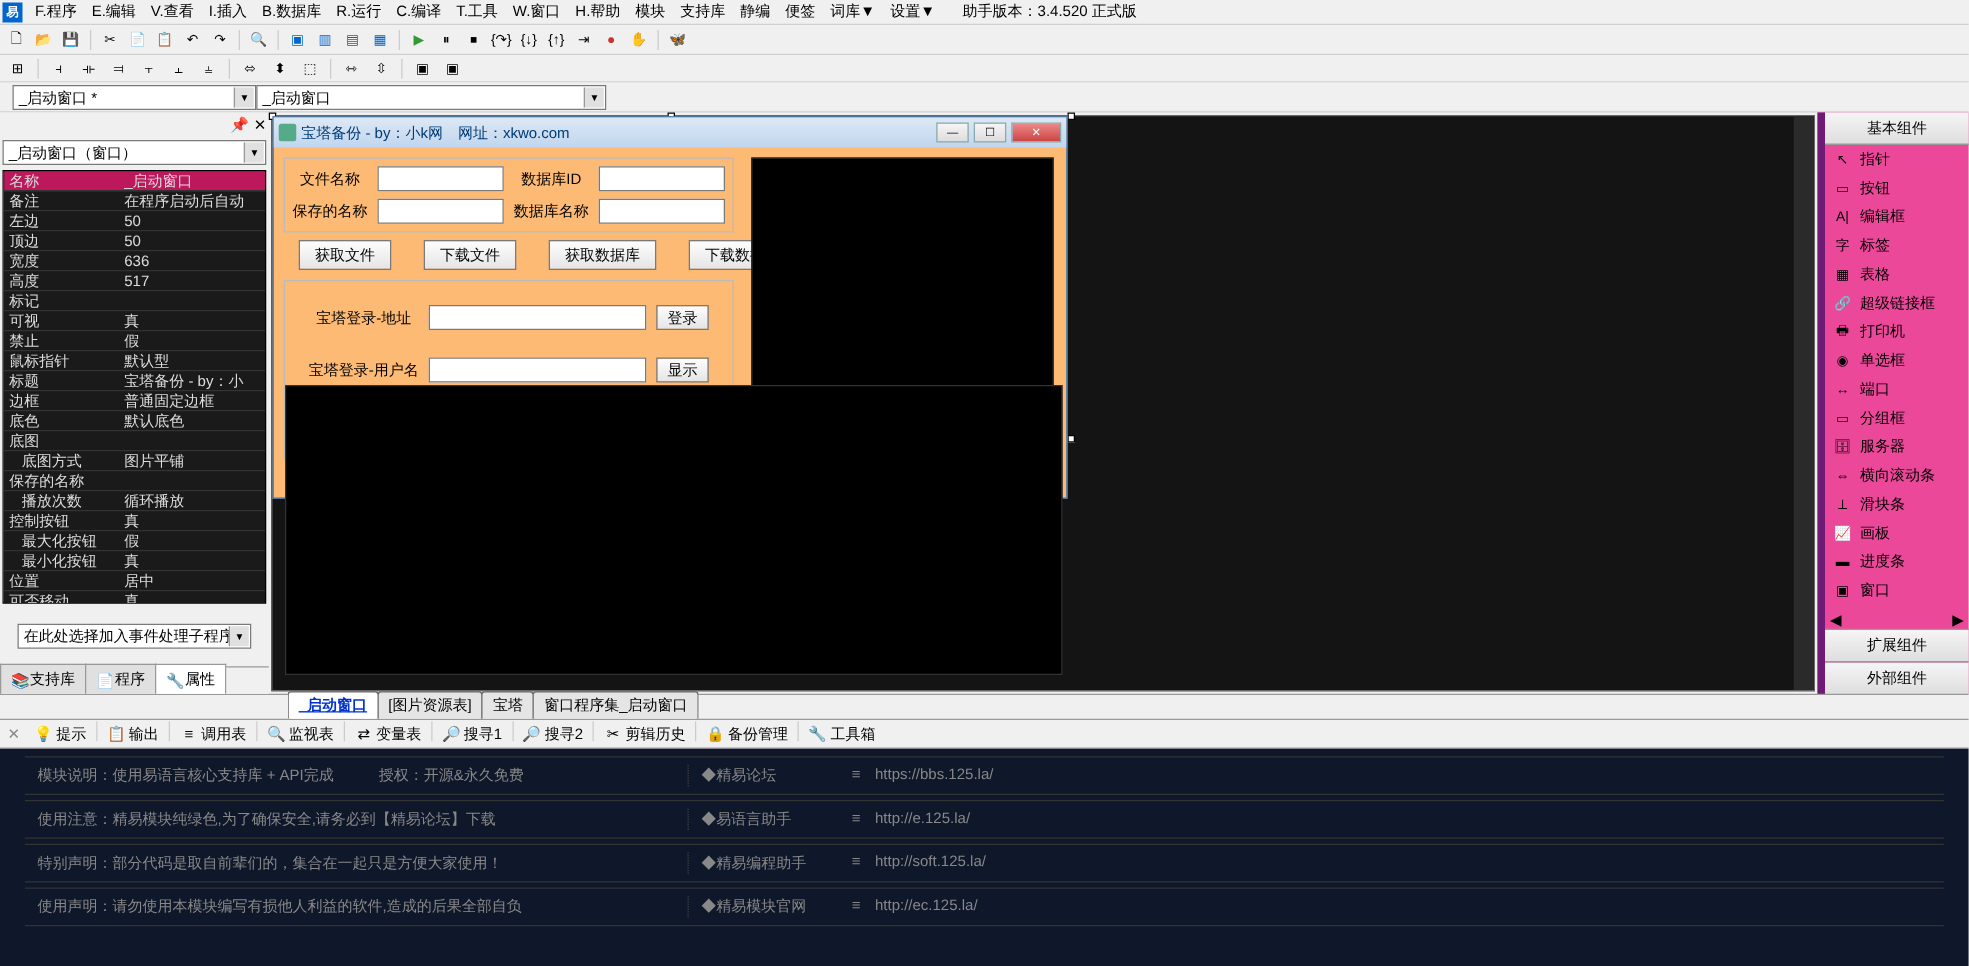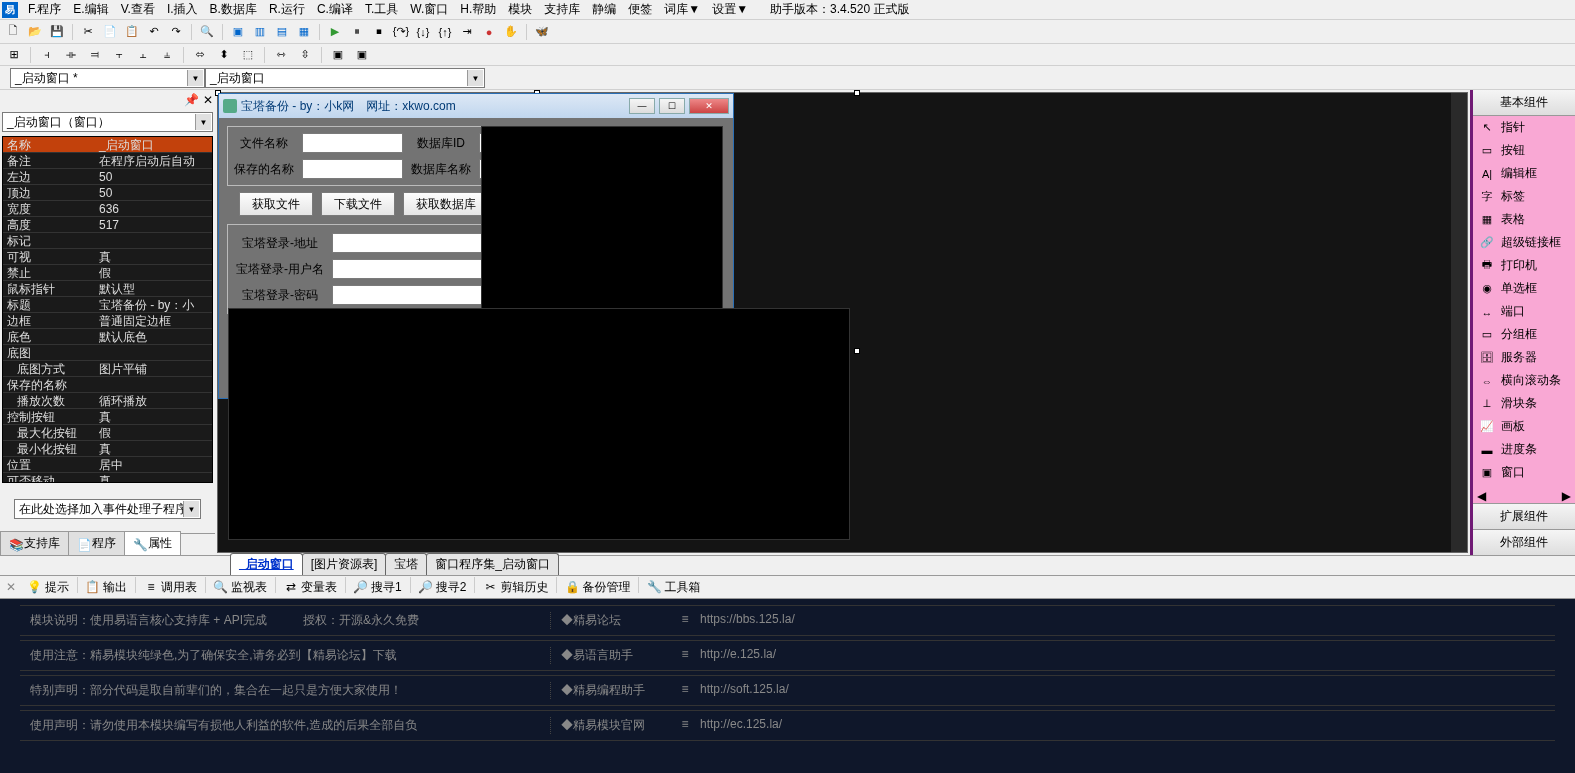--- a/index.html
+++ b/index.html
@@ -17,46 +17,46 @@
 .combo{height:20px;background:#fff;border:1px solid #7a7a7a;display:flex;align-items:center;padding:0 4px;position:relative}
 .combo .arrow{position:absolute;right:1px;top:1px;bottom:1px;width:16px;background:#e0e0e0;border-left:1px solid #999;display:flex;align-items:center;justify-content:center;font-size:8px}
 .main{display:flex;height:465px}
 .leftpane{width:215px;background:#f0f0f0;display:flex;flex-direction:column;position:relative}
 .leftpane .ltabhead{height:20px;display:flex;justify-content:flex-end;padding-right:2px;align-items:center;gap:4px;font-size:10px}
 .leftpane .propcombo{margin:2px;height:20px}
 .proptable{flex:1;background:#1a1a1a;color:#ddd;margin:2px;overflow:auto;border:1px solid #000}
 .proptable .row{display:flex;height:16px;line-height:16px;border-bottom:1px solid #333}
 .proptable .row .k{width:92px;padding-left:4px;overflow:hidden;white-space:nowrap}
 .proptable .row .v{flex:1;padding-left:4px;overflow:hidden;white-space:nowrap}
-.proptable .row.sel{background:#c2410c}
+.proptable .row.sel{background:#be185d}
 .proptable .row.indent .k{padding-left:14px}
 .evtcombo{margin:14px;height:20px}
 .lefttabs{height:22px;display:flex;border-top:1px solid #999;background:#f0f0f0;align-items:flex-end}
 .lefttabs .tab{padding:3px 8px;border:1px solid #999;border-bottom:none;background:#e0e0e0;margin-right:-1px;cursor:pointer;display:flex;align-items:center;gap:3px}
 .lefttabs .tab.sel{background:#fff}
 .lefttabs .ico{width:12px;height:12px;display:inline-block}
 .center{flex:1;background:#141414;position:relative;margin:2px;border:1px solid #666}
 .handle{width:6px;height:6px;background:#fff;border:1px solid #000;position:absolute}
-.designform{position:absolute;left:0;top:0;width:516px;background:#737373;border:1px solid #2a6fb5}
+.designform{position:absolute;left:0;top:0;width:636px;background:#fdba74;border:1px solid #2a6fb5}
 .titlebar{height:24px;background:linear-gradient(#dde8f5,#c0d6ee);display:flex;align-items:center;padding:0 4px;gap:4px}
 .titlebar .ticon{width:14px;height:14px;background:#5a8;border-radius:2px}
 .titlebar .ttext{flex:1;color:#003a75;font-weight:normal}
 .titlebar .wbtn{width:26px;height:16px;border:1px solid #8aa;background:linear-gradient(#f5f5f5,#ddd);display:flex;align-items:center;justify-content:center;font-size:9px;cursor:pointer}
 .titlebar .wbtn.close{background:linear-gradient(#e88,#c44);color:#fff;width:40px}
 .formbody{padding:8px;position:relative;height:280px}
 .dots{background-image:radial-gradient(#999 0.5px,transparent 0.5px);background-size:8px 8px}
 .fgroup{border:1px solid #bbb;padding:6px;display:grid;grid-template-columns:auto 1fr auto 1fr;gap:6px 8px;align-items:center;margin-bottom:6px}
 .flabel{text-align:center;white-space:nowrap}
 .finput{height:20px;border:1px solid #7a7a7a;background:#fff}
 .fbtn{height:24px;border:1px solid #7a7a7a;background:linear-gradient(#fdfdfd,#e5e5e5);padding:0 12px;cursor:pointer;white-space:nowrap}
-.btnrow{display:flex;gap:8px;margin-bottom:8px;padding-left:12px}
-.grp2{border:1px solid #bbb;padding:8px;display:grid;grid-template-columns:auto 1fr auto;gap:6px 8px;align-items:center}
+.btnrow{display:flex;gap:26px;margin-bottom:8px;padding-left:12px}
+.grp2{border:1px solid #bbb;padding:19px;display:grid;grid-template-columns:auto 1fr auto;gap:22px 8px;align-items:center}
 .preview1{position:absolute;right:10px;top:8px;width:242px;height:190px;background:#000;border:1px solid #333}
 .preview2{position:absolute;left:10px;top:215px;width:622px;height:232px;background:#000;border:1px solid #333}
-.rightpane{width:105px;background:#f9a8d4;display:flex;flex-direction:column;border-left:3px solid #701a75}
+.rightpane{width:121px;background:#ec4899;display:flex;flex-direction:column;border-left:6px solid #701a75}
 .rightpane .rtitle{background:linear-gradient(#f5f5f5,#dedede);text-align:center;padding:4px;border-bottom:1px solid #999}
 .complist{flex:1;overflow:auto}
 .complist .item{display:flex;align-items:center;padding:3px 6px;gap:6px;cursor:pointer}
 .complist .cico{width:16px;height:14px;display:flex;align-items:center;justify-content:center;font-size:11px}
 .rightpane .rfoot{text-align:center;padding:4px;border-top:1px solid #999;background:linear-gradient(#f5f5f5,#dedede)}
 .designtabs{height:20px;display:flex;background:#f0f0f0;padding-left:230px;border-top:1px solid #999;align-items:flex-end}
 .designtabs .dtab{padding:2px 8px;border:1px solid #666;border-top-left-radius:3px;border-top-right-radius:3px;background:#e5e5e5;margin-right:-1px;cursor:pointer;font-size:12px;border-bottom:none}
 .designtabs .dtab.act{background:#fff;color:#0033cc;font-weight:bold;text-decoration:underline}
 .designtabs .dtab.g{color:#000000}
 .toolbar3{height:24px;background:#f0f0f0;border-top:1px solid #999;border-bottom:1px solid #999;display:flex;align-items:center;padding:0 6px;gap:8px}

